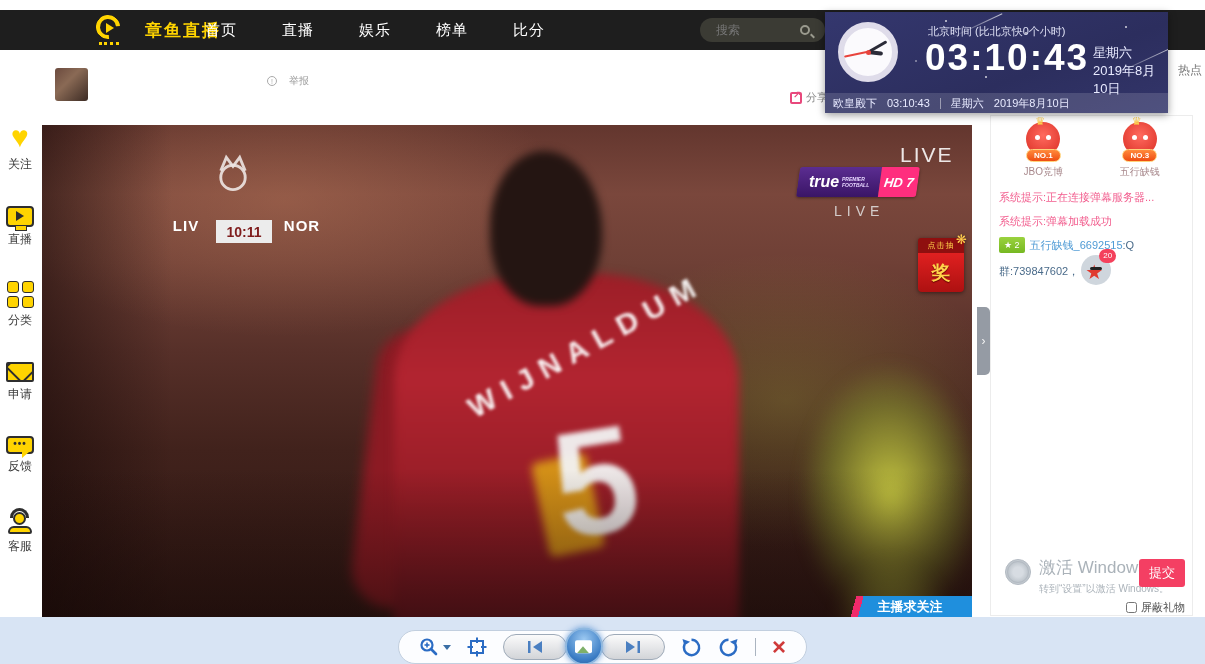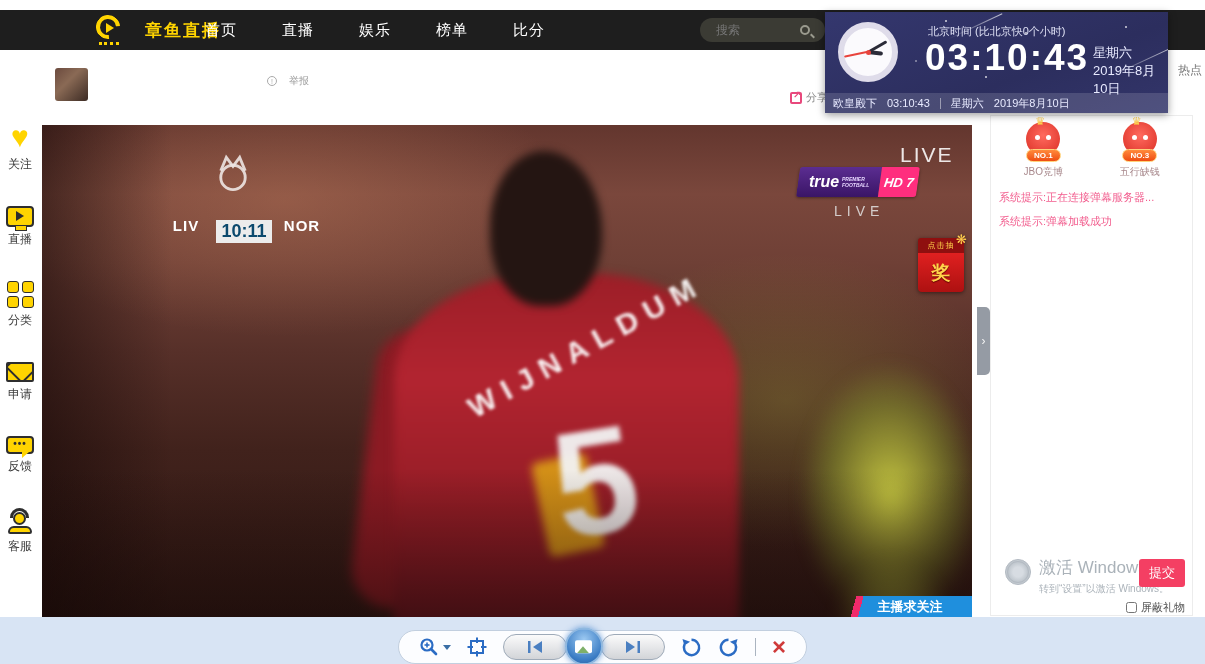--- a/index.html
+++ b/index.html
@@ -85,22 +85,22 @@
     background:radial-gradient(closest-side,rgba(210,220,70,.7),transparent); }
   .v-vignette { position:absolute; left:0; bottom:0; width:100%; height:30%; background:linear-gradient(transparent,rgba(22,9,7,.55)); }
 
   .pl-lion { position:absolute; left:168px; top:28px; opacity:.85; filter:blur(.4px); }
   .sb-row { position:absolute; left:108px; top:68px; display:flex; height:27px; font-weight:bold; font-size:15px; }
   .sb-row > div { display:flex; align-items:center; justify-content:center;margin-top:32px; }
   .sb-red { width:4px; background:#c00e2f; }
   .sb-home,.sb-away { width:64px; background:#2a1040; color:#fff; letter-spacing:1px; }
   .sb-score { width:52px; background:#31e28c; color:#23103f; }
   .sb-yellow { width:5px; background:#ffd400; }
-  .sb-clock { position:absolute; left:174px; top:95px; width:56px; height:23px; background:#ececec; color:#0c4a6e;
-    font-weight:bold; font-size:18px; display:flex; align-items:center; justify-content:center; }
+  .sb-clock { position:absolute; left:174px; top:95px; width:56px; height:23px; background:#ececec; color:#7f1d1d;
+    font-weight:bold; font-size:14px; display:flex; align-items:center; justify-content:center; }
 
   .live-top { position:absolute; left:858px; top:18px; font-size:21px; color:rgba(255,255,255,.88); letter-spacing:2px; font-weight:500; }
   .true-badge { position:absolute; left:756px; top:42px; width:120px; height:30px; display:flex; transform:skewX(-8deg); border-radius:3px; overflow:hidden; box-shadow:0 1px 3px rgba(0,0,0,.4); }
   .tb-left { flex:1; background:linear-gradient(180deg,#5b2d91,#3a1566); display:flex; align-items:center; justify-content:center; gap:3px; }
   .tb-brand { color:#fff; font-weight:bold; font-size:16px; font-style:italic; transform:skewX(8deg); }
   .tb-stack { display:flex; flex-direction:column; color:#e7d7ff; font-size:5px; font-weight:bold; font-style:italic; transform:skewX(8deg); line-height:6px; }
   .tb-right { width:38px; background:#ff2e7e; color:#fff; font-weight:bold; font-size:13px; font-style:italic; display:flex; align-items:center; justify-content:center; }
   .true-live { position:absolute; left:792px; top:78px; color:rgba(228,228,228,.85); letter-spacing:5px; font-size:14px; }
 
   .lottery { position:absolute; left:876px; top:113px; width:46px; height:54px; cursor:pointer; filter:drop-shadow(0 1px 2px rgba(0,0,0,.5)); }
@@ -334,20 +334,23 @@
             <span class="rk-crown">♛</span>
           </div>
         <div class="rk-badge">NO.3</div>
         <div class="rk-name">五行缺钱</div>
       </div>
     </div>
 
     <div class="chatlog">
       <div class="sysmsg">系统提示:正在连接弹幕服务器...</div>
       <div class="sysmsg">系统提示:弹幕加载成功</div>
+      <div class="chatline">
+        <span class="lv-badge">★ <span>2</span></span><span class="chat-user">五行缺钱_6692515</span><span class="chat-text">:Q群:739847602，</span><span class="chat-emoji"><span class="ce-circle"></span><span class="ce-star">★</span><span class="ce-glass"></span><span class="ce-badge">20</span></span>
+      </div>
     </div>
 
     <div class="win-watermark">
       <div class="medal"></div>
       <div>
         <div class="ww-title">激活 Windows</div>
         <div class="ww-sub">转到“设置”以激活 Windows。</div>
       </div>
     </div>
     <button class="submit-btn">提交</button>

